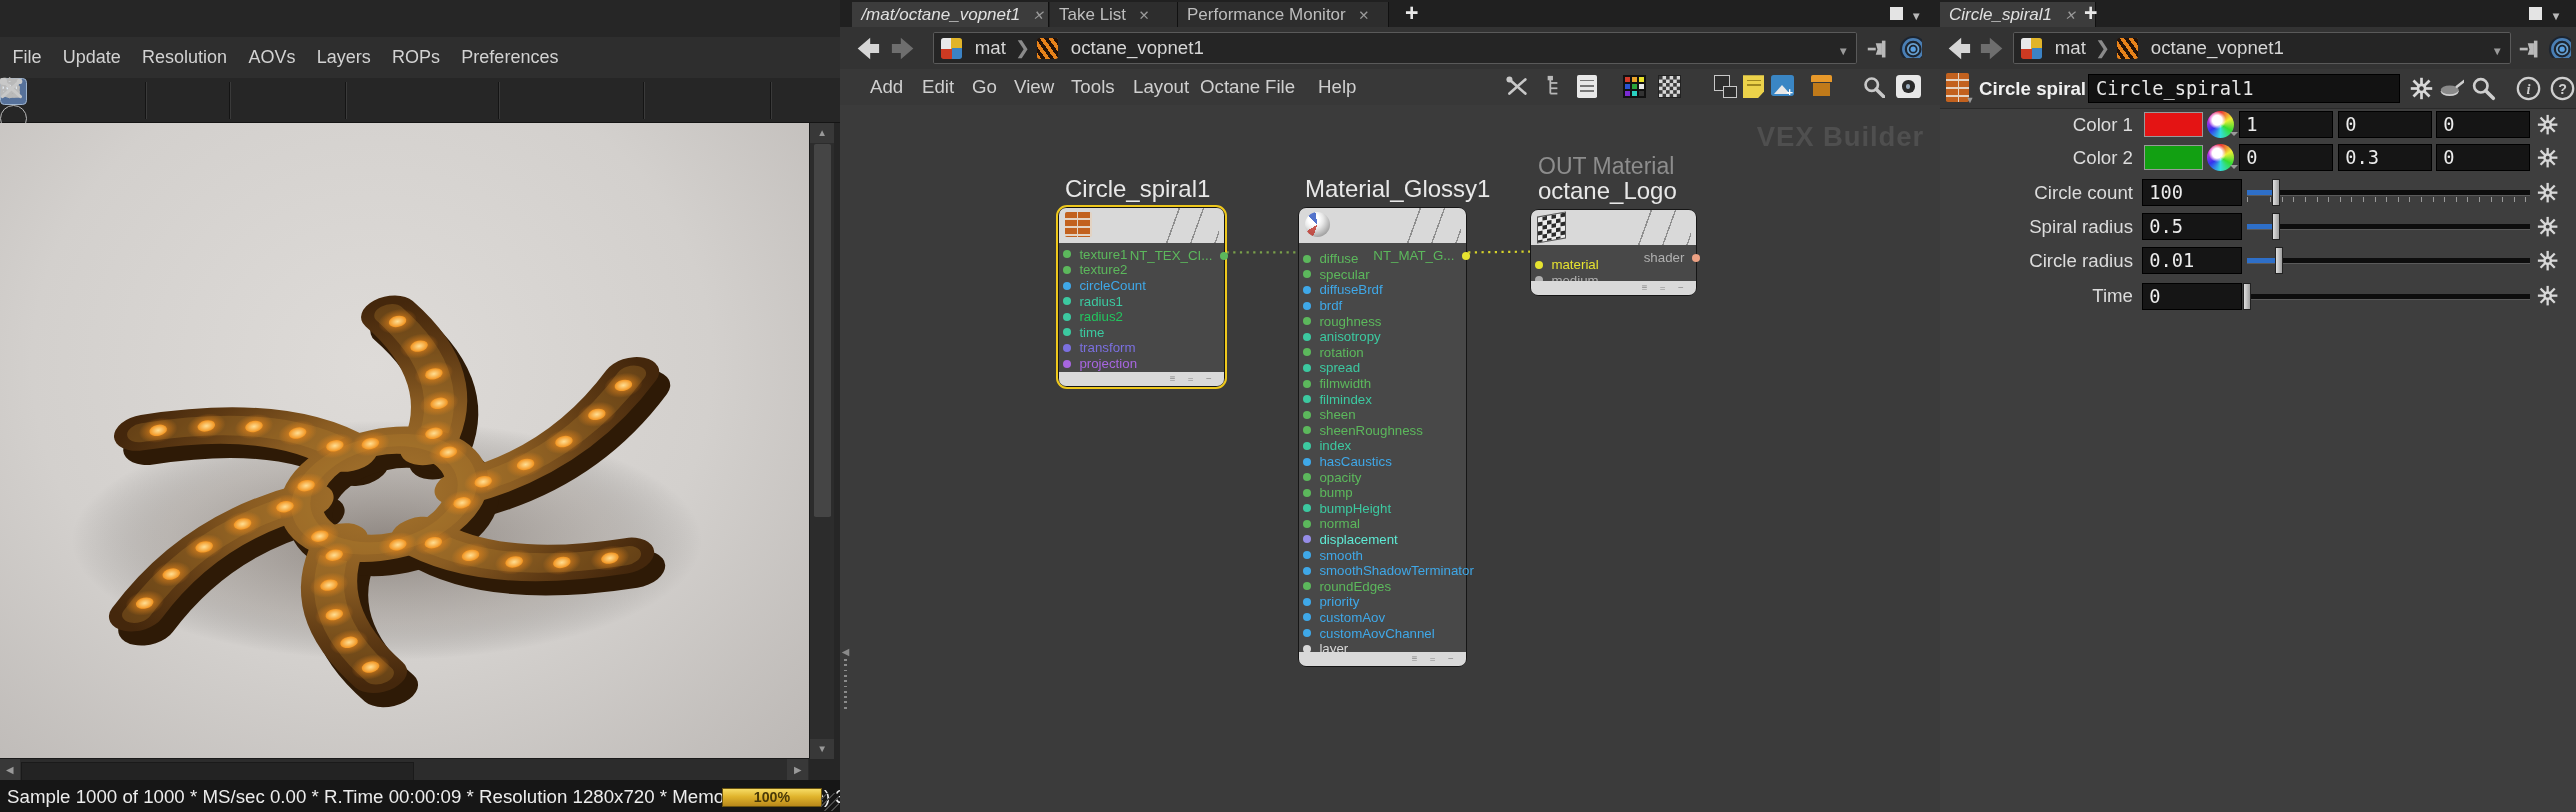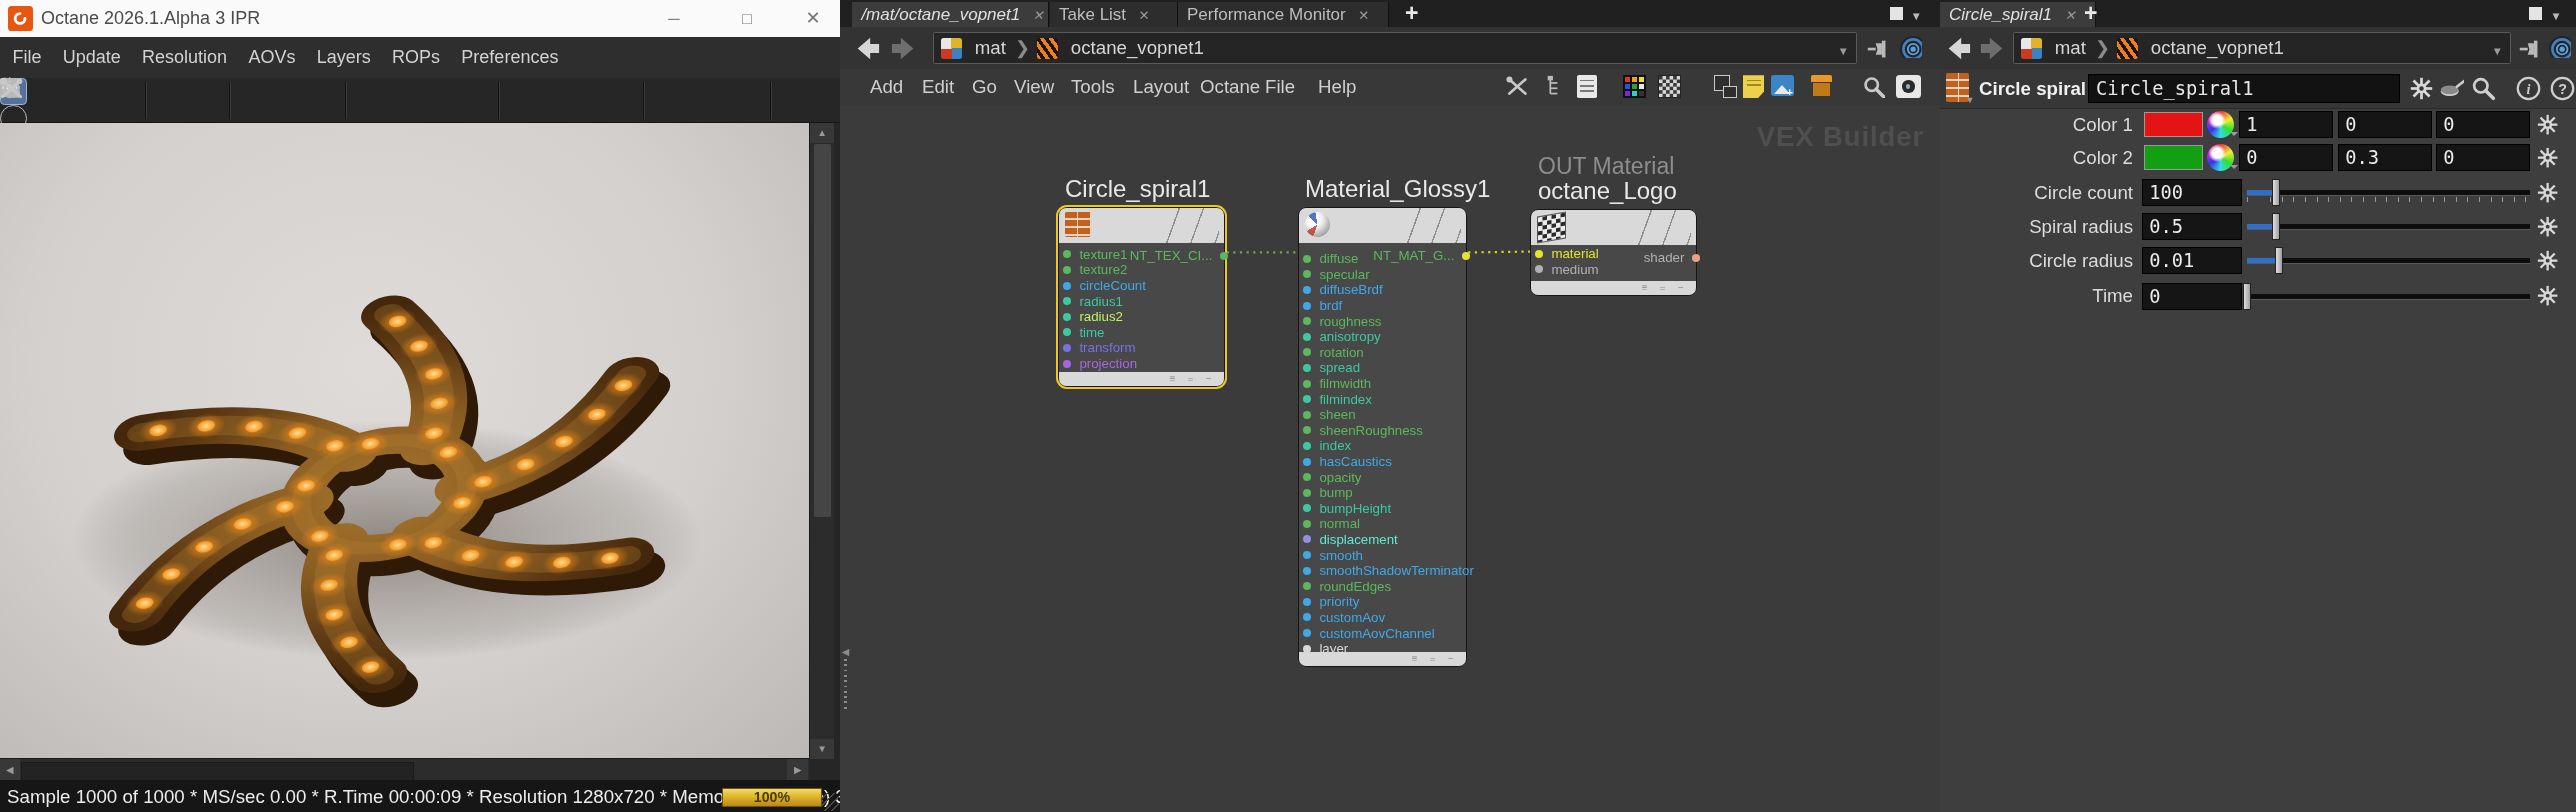--- a/index.html
+++ b/index.html
@@ -118,31 +118,20 @@
      border:0.9px solid #222;box-sizing:border-box;}
   .sl-ticks{position:absolute;left:0;right:0;top:18px;height:5.3px;
      background:repeating-linear-gradient(90deg,#999 0 0.9px,transparent 0.9px 11.6px);}
   .gearbtn{position:absolute;width:21.3px;height:21.3px;}
 </style>
 </head>
 <body>
 <div id="stage">
 
 <section class="pane" id="octane-window">
-  <div class="abs" id="oc-titlebar">
-    <div class="abs" id="oc-logo">
-      <svg width="25" height="25" viewBox="0 0 28 28">
-            <path d="M 19 14 a 5.5 5.5 0 1 1 -5.5 -5.5" fill="none" stroke="#fff" stroke-width="3.2" stroke-linecap="round"></path>
-          </svg>
-    </div>
-    <div class="abs" id="oc-title">Octane 2026.1.Alpha 3 IPR</div>
-    <div class="abs winbtn" style="left:659px;">─</div>
-    <div class="abs winbtn" style="left:732px;">□</div>
-    <div class="abs winbtn" style="left:798px;font-size:18px;">✕</div>
-  </div>
   <div class="abs" id="oc-menubar"><span class="oc-menu-item">File</span><span class="oc-menu-item">Update</span><span class="oc-menu-item">Resolution</span><span class="oc-menu-item">AOVs</span><span class="oc-menu-item">Layers</span><span class="oc-menu-item">ROPs</span><span class="oc-menu-item">Preferences</span></div>
   <div class="abs" id="oc-toolbar">
         <div class="abs tb-sep" style="left: 145px;"></div>
         <div class="abs tb-sep" style="left: 229px;"></div>
         <div class="abs tb-sep" style="left: 345px;"></div>
         <div class="abs tb-sep" style="left: 498px;"></div>
         <div class="abs tb-sep" style="left: 643px;"></div>
         <div class="abs tb-sep" style="left: 770px;"></div>
         <div class="cicon hl" style="left: 9px;">
           <svg width="27" height="27" viewBox="0 0 30 30">
@@ -626,21 +615,21 @@
               <div class="iorow">
                 <span class="iodot" style="background: rgb(63, 168, 232);"></span>
                 <span class="iolabel" style="color: rgb(63, 168, 232);">circleCount</span>
               </div>
               <div class="iorow">
                 <span class="iodot" style="background: rgb(60, 201, 160);"></span>
                 <span class="iolabel" style="color: rgb(60, 201, 160);">radius1</span>
               </div>
               <div class="iorow">
                 <span class="iodot" style="background: rgb(60, 201, 160);"></span>
-                <span class="iolabel" style="color: #bef264;">radius2</span>
+                <span class="iolabel" style="color: #22c55e;">radius2</span>
               </div>
               <div class="iorow">
                 <span class="iodot" style="background: rgb(60, 201, 160);"></span>
                 <span class="iolabel" style="color: rgb(60, 201, 160);">time</span>
               </div>
               <div class="iorow">
                 <span class="iodot" style="background: rgb(123, 112, 224);"></span>
                 <span class="iolabel" style="color: rgb(123, 112, 224);">transform</span>
               </div>
               <div class="iorow">
@@ -772,21 +761,21 @@
             </div>
             <div class="node-footer"><span>≡</span><span>=</span><span>−</span></div>
           </div>
           <div class="node-supertitle" style="left: 698px; top: 48px;">OUT Material</div>
           <div class="node-title" style="left: 698px; top: 72px;">octane_Logo</div>
           <div class="node" style="left: 690px; top: 104px; width: 167px; height: 87px;">
             <div class="node-header">
               <div class="hdr-lines"></div>
               <div class="hdr-ic ic-flag"></div>
             </div>
-            <div class="node-body" style="height: 38px; padding-top: 1px;">
+            <div class="node-body" style="height: 38px; padding-top: 12px;">
               <div class="iorow">
                 <span class="iodot" style="background: rgb(230, 227, 48);"></span>
                 <span class="iolabel" style="color: rgb(230, 227, 48);">material</span>
               </div>
               <div class="iorow">
                 <span class="iodot" style="background: rgb(176, 176, 176);"></span>
                 <span class="iolabel" style="color: rgb(176, 176, 176);">medium</span>
               </div>
             </div>
             <div class="node-output" style="right: -4.4px; top: 40px;">

